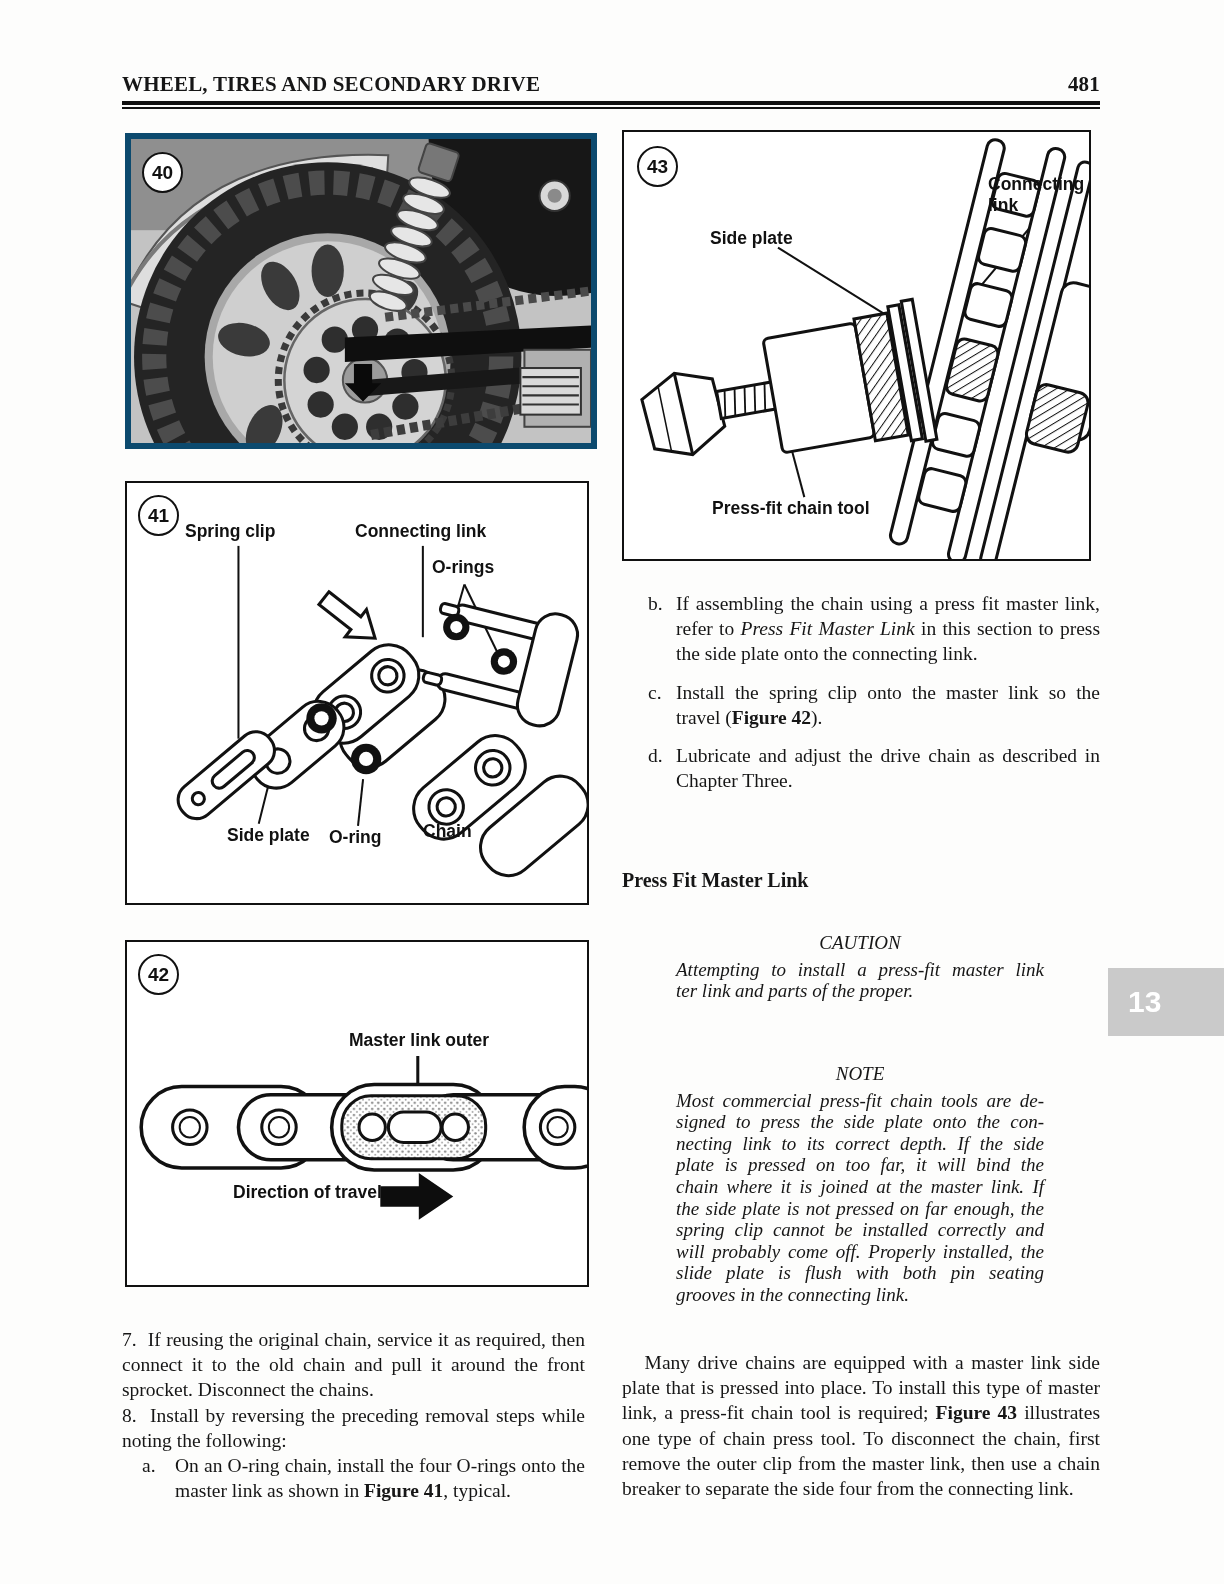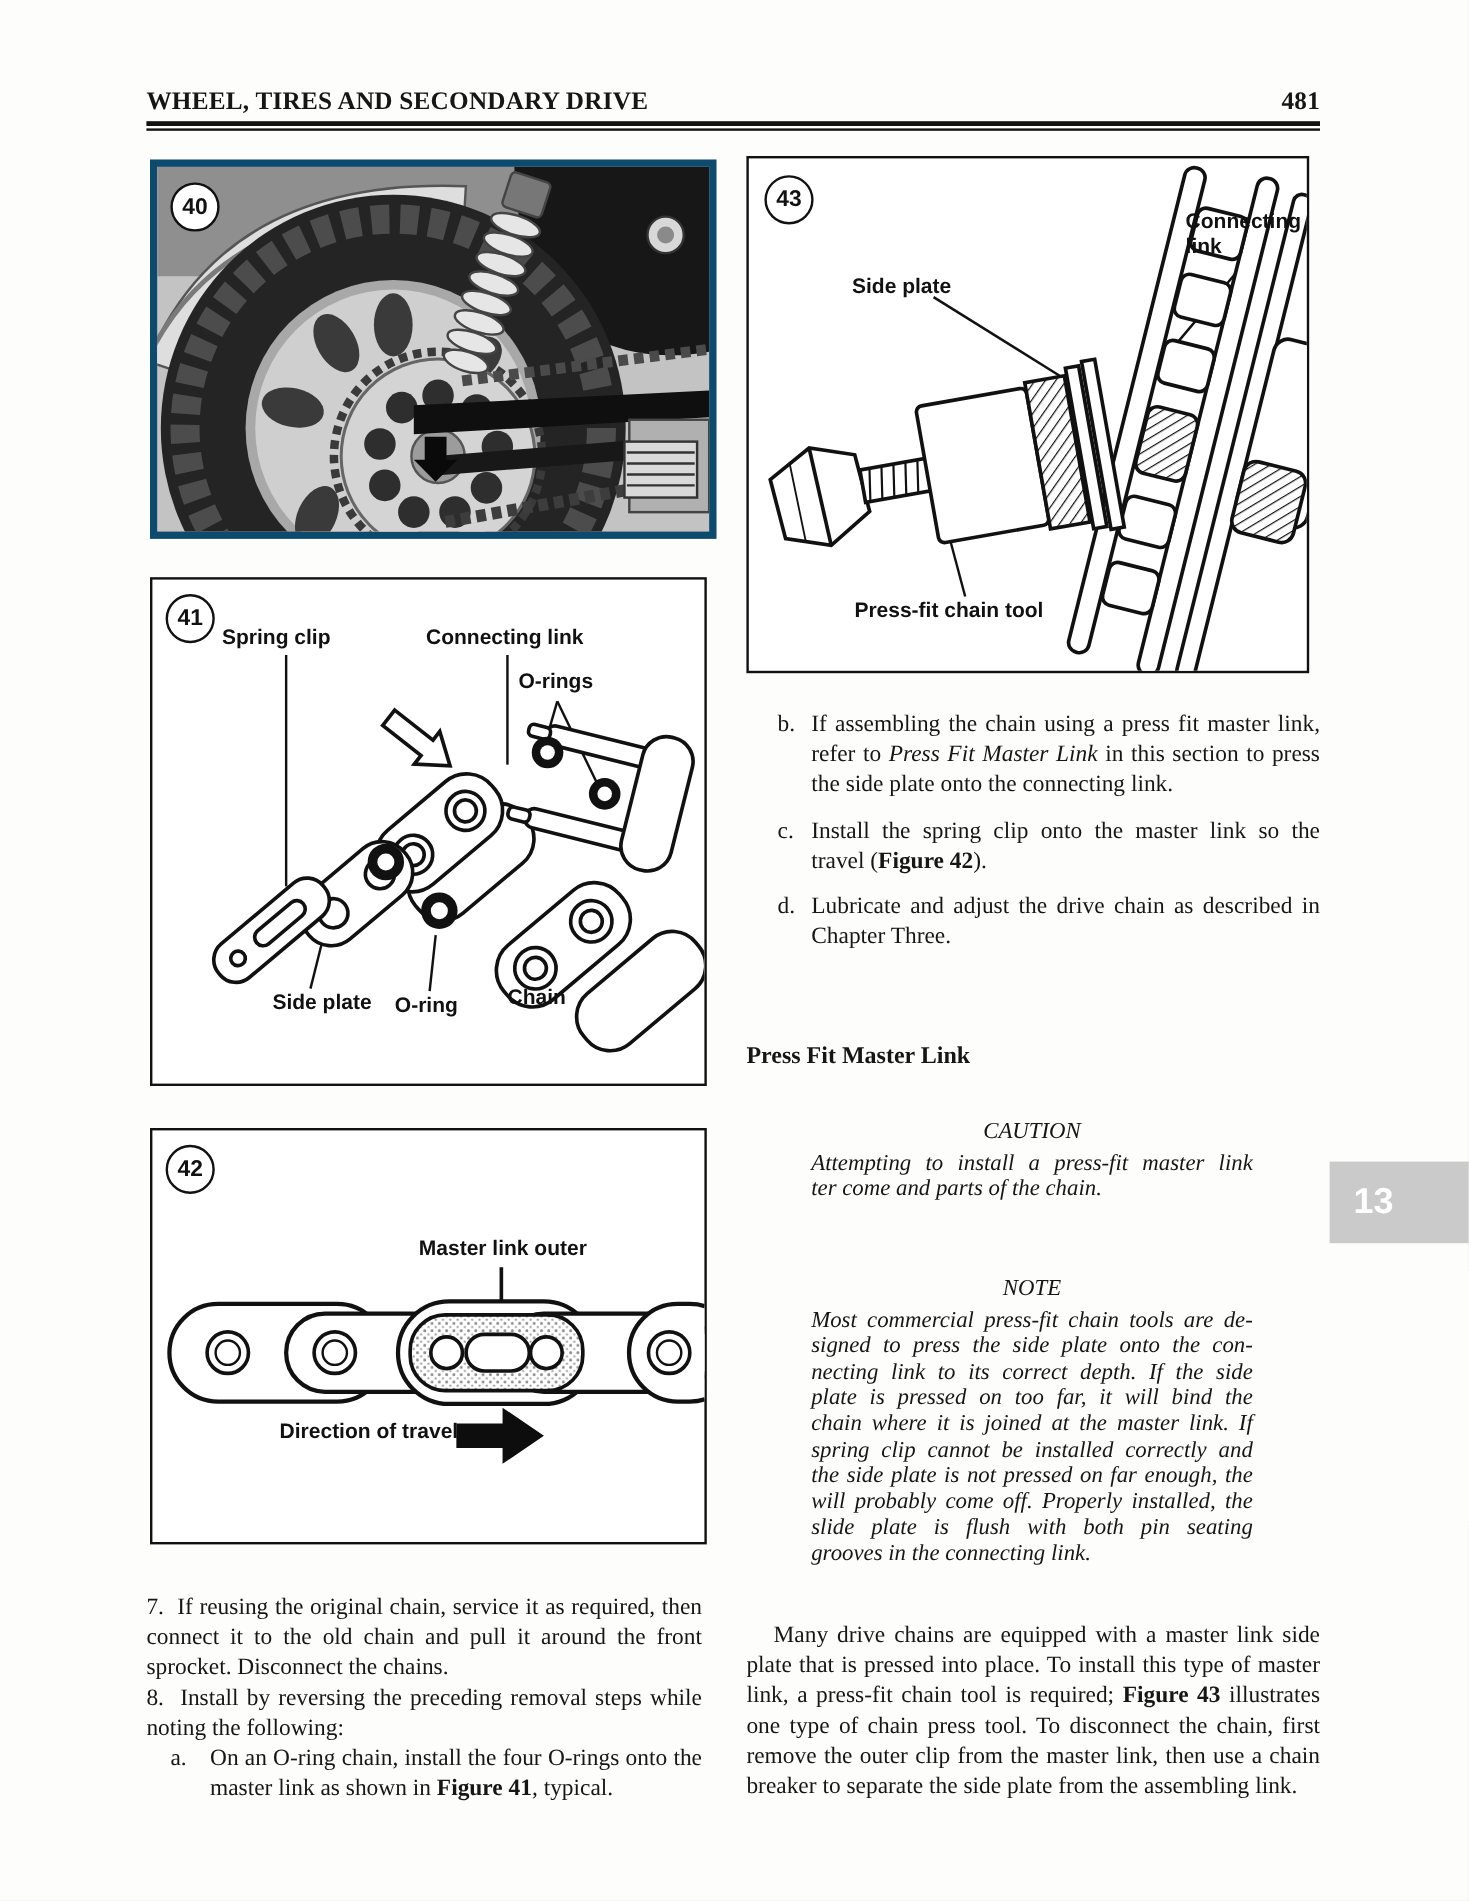--- a/index.html
+++ b/index.html
@@ -323,47 +323,47 @@
         </div>
     </div>
   </div>
 
   <div class="section-heading" style="left:622px;top:869px">Press Fit Master Link</div>
 
   <div class="italic-block" style="left:676px;top:932px;width:368px">
     <div class="blk-title">CAUTION</div>
     <div>
         <div class="tline">Attempting to install a press-fit master link</div>
-        <div class="tline last">ter come and parts of the chain.</div>
+        <div class="tline last">ter link and parts of the proper.</div>
       </div>
   </div>
 
   <div class="italic-block" style="left:676px;top:1063px;width:368px">
     <div class="blk-title">NOTE</div>
     <div>
         <div class="tline">Most commercial press-fit chain tools are de-</div>
         <div class="tline">signed to press the side plate onto the con-</div>
         <div class="tline">necting link to its correct depth. If the side</div>
         <div class="tline">plate is pressed on too far, it will bind the</div>
         <div class="tline">chain where it is joined at the master link. If</div>
+        <div class="tline">the side plate is not pressed on far enough, the</div>
         <div class="tline">spring clip cannot be installed correctly and</div>
-        <div class="tline">the side plate is not pressed on far enough, the</div>
         <div class="tline">will probably come off. Properly installed, the</div>
         <div class="tline">slide plate is flush with both pin seating</div>
         <div class="tline last">grooves in the connecting link.</div>
       </div>
   </div>
 
   <div class="tblock" style="left:622px;top:1350px;width:478px">
       <div class="tline">&nbsp;&nbsp;&nbsp;Many drive chains are equipped with a master link side</div>
       <div class="tline">plate that is pressed into place. To install this type of master</div>
       <div class="tline">link, a press-fit chain tool is required; <b>Figure 43</b> illustrates</div>
       <div class="tline">one type of chain press tool. To disconnect the chain, first</div>
       <div class="tline">remove the outer clip from the master link, then use a chain</div>
-      <div class="tline last">breaker to separate the side plate from the assembling link.</div>
+      <div class="tline last">breaker to separate the side four from the connecting link.</div>
     </div>
 
   <div class="tblock" style="left:122px;top:1327px;width:463px">
     <div>
         <div class="tline">7.&nbsp;&nbsp;If reusing the original chain, service it as required, then</div>
         <div class="tline">connect it to the old chain and pull it around the front</div>
         <div class="tline last">sprocket. Disconnect the chains.</div>
       </div>
     <div>
         <div class="tline">8.&nbsp;&nbsp;Install by reversing the preceding removal steps while</div>

